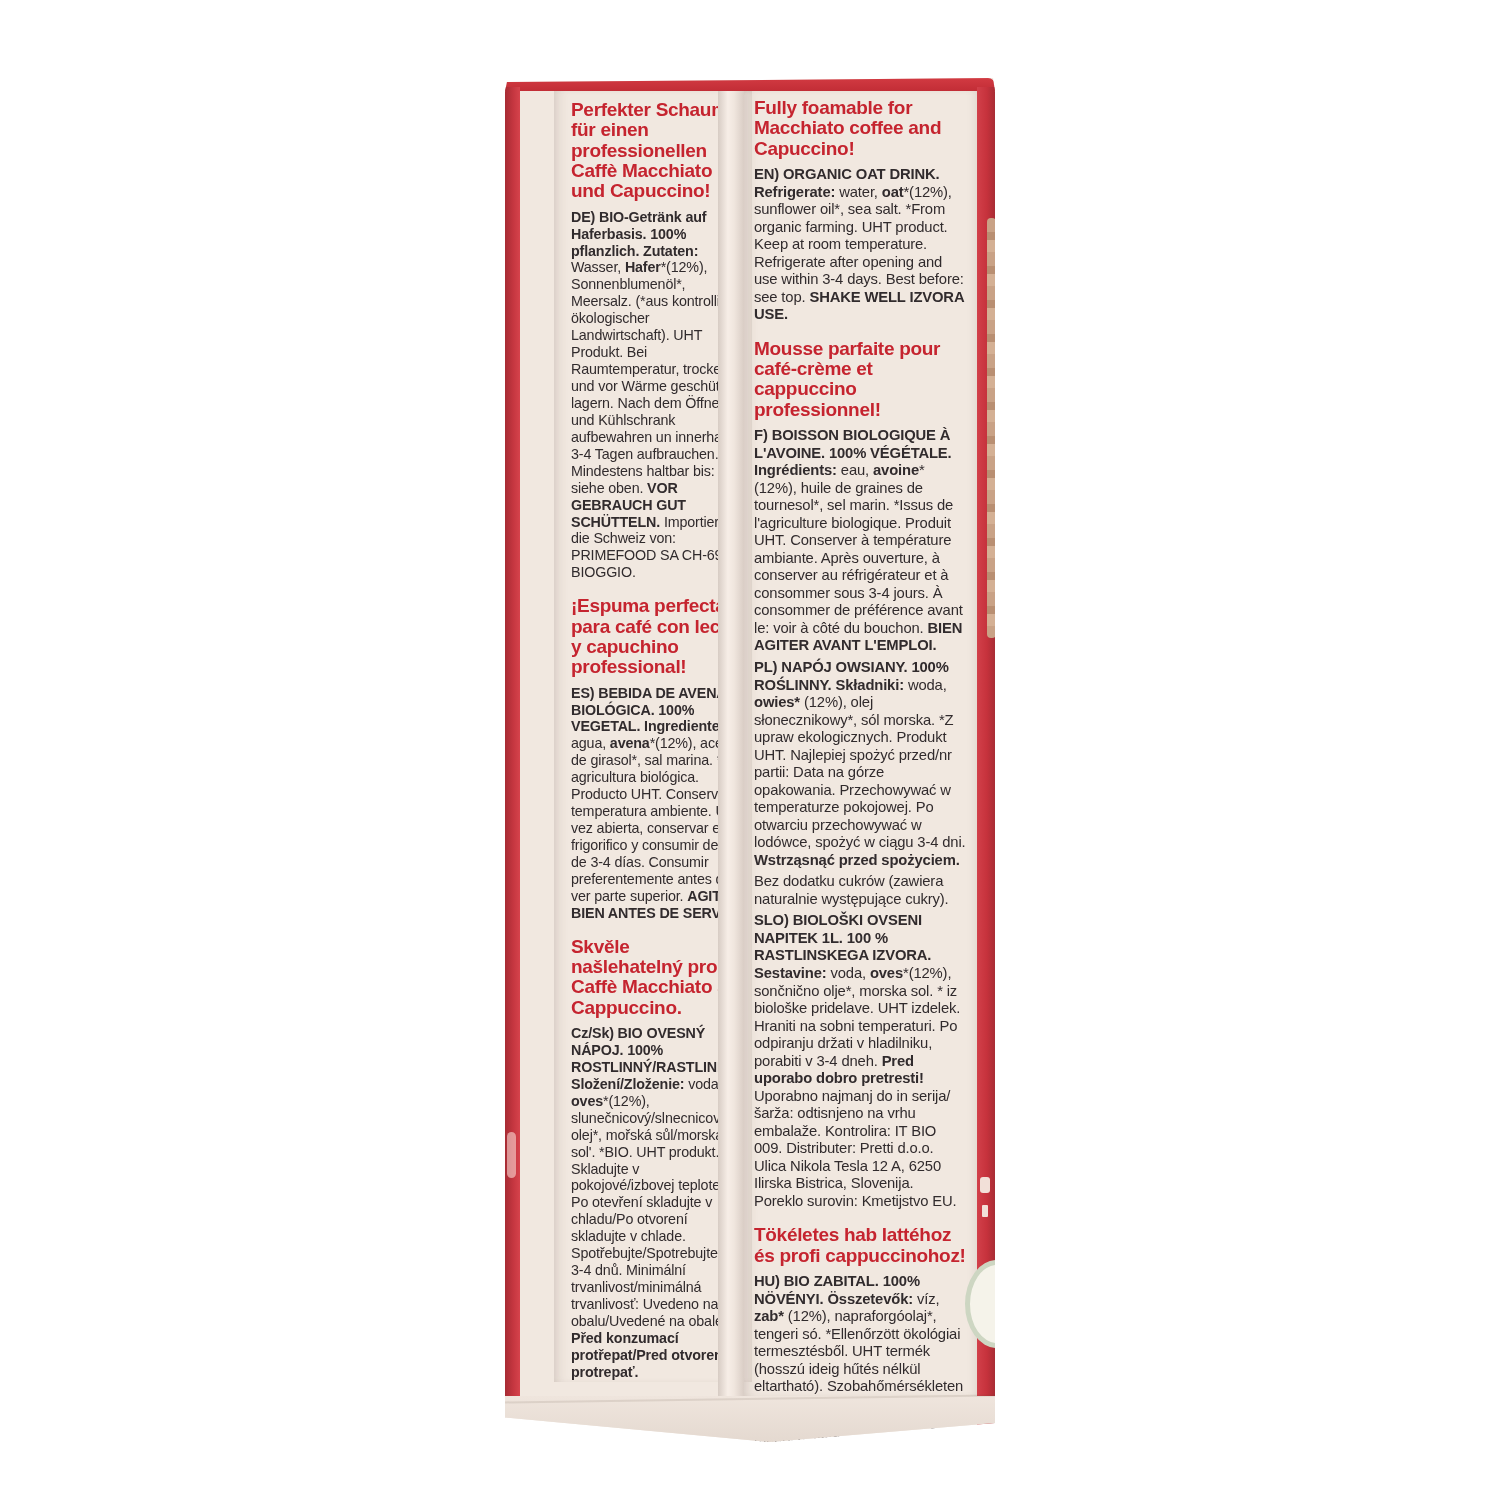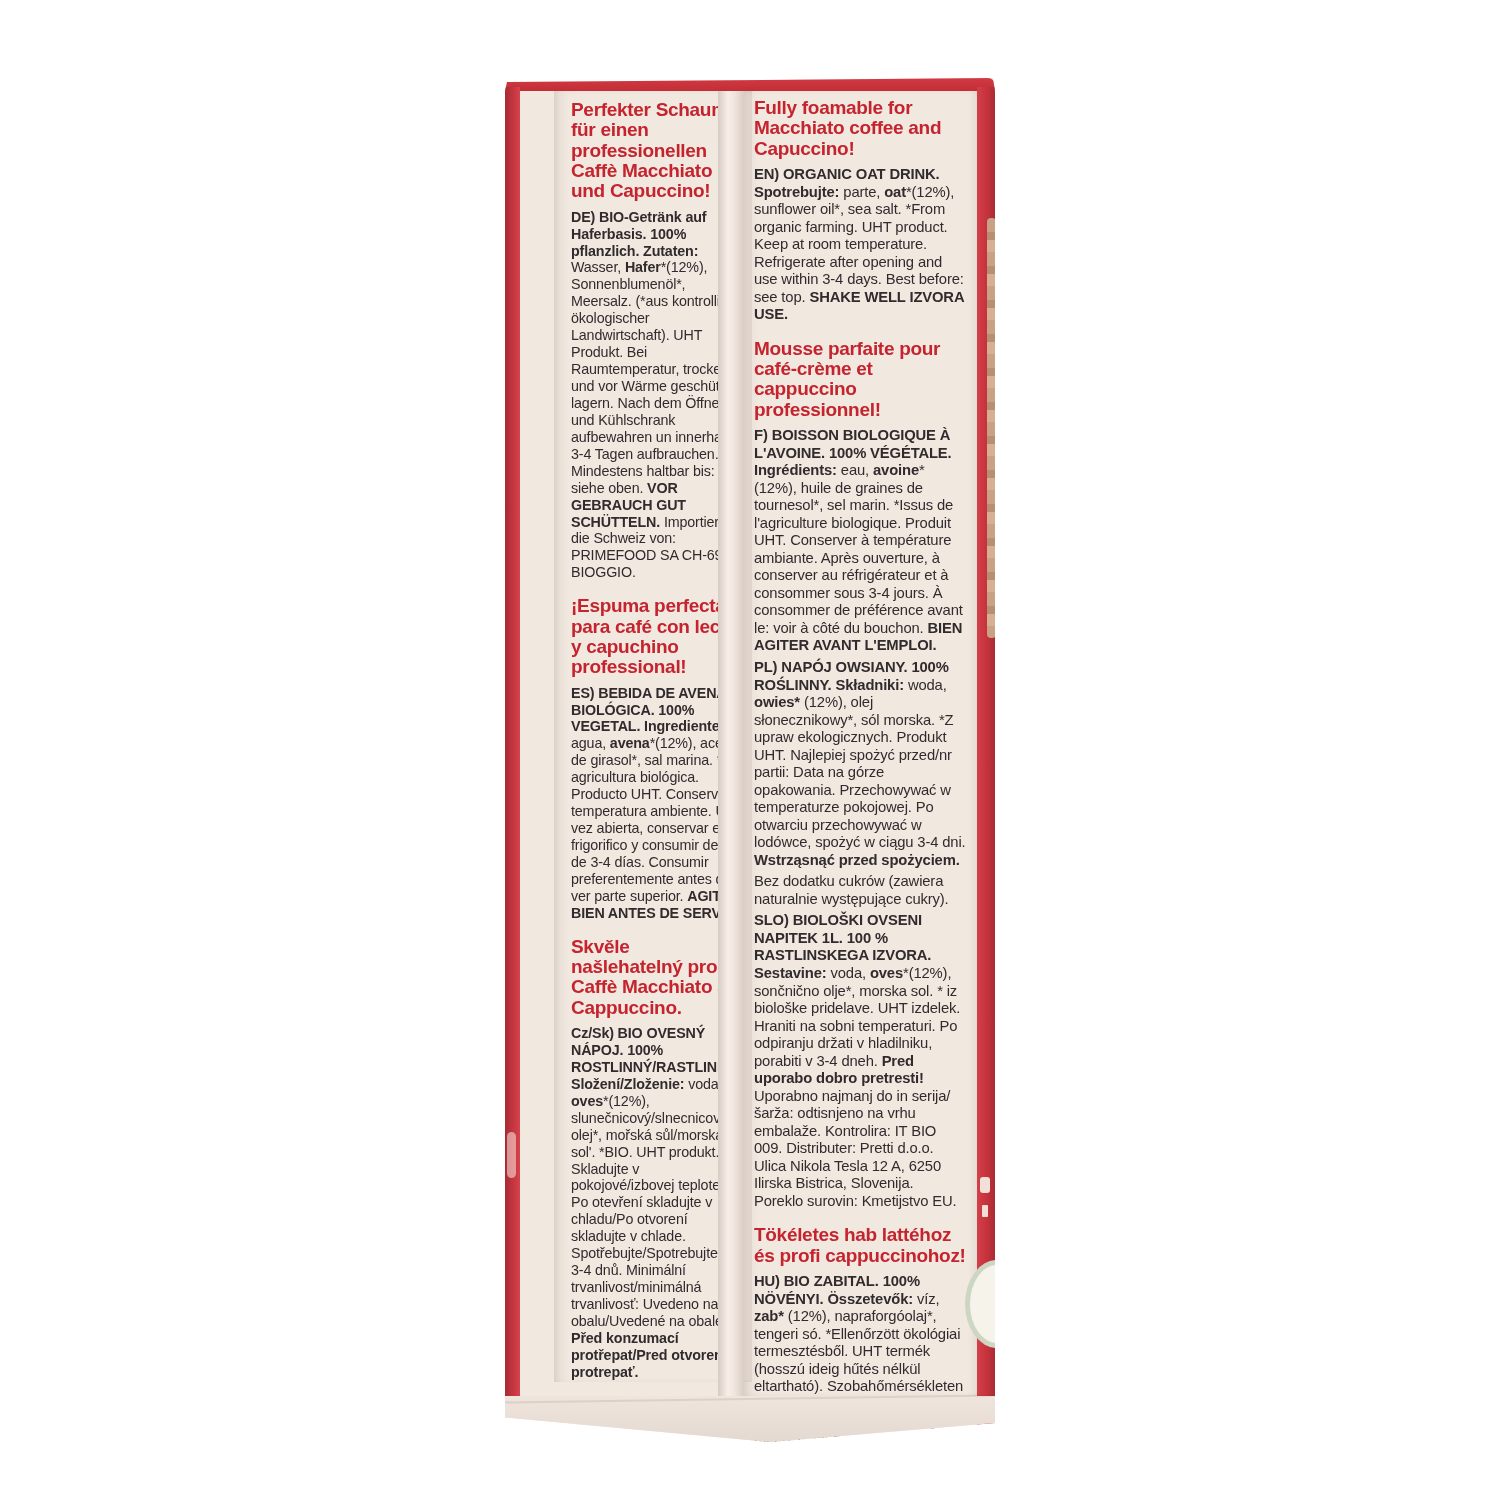--- a/index.html
+++ b/index.html
@@ -94,21 +94,21 @@
         <h2 class="hd">Skvěle našlehatelný pro Caffè Macchiato a Cappuccino.</h2>
         <p class="bd"><span class="b">Cz/Sk) BIO OVESNÝ NÁPOJ. 100% ROSTLINNÝ/RASTLINNÝ. </span><span class="b">Složení/Zloženie:</span><span> voda, </span><span class="b">oves</span><span>*(12%), slunečnicový/slnecnicový olej*, mořská sůl/morská sol'. *BIO. UHT produkt. Skladujte v pokojové/izbovej teplote. Po otevření skladujte v chladu/Po otvorení skladujte v chlade. Spotřebujte/Spotrebujte do 3-4 dnů. Minimální trvanlivost/minimálná trvanlivosť: Uvedeno na obalu/Uvedené na obale. </span><span class="b">Před konzumací protřepat/Pred otvorením protrepať.</span></p>
       </section>
     </div>
 
     <div class="seam"></div>
 
     <div class="panel panel-right">
       <section>
         <h2 class="hd">Fully foamable for Macchiato coffee and Capuccino!</h2>
-        <p class="bd"><span class="b">EN) ORGANIC OAT DRINK. </span><span class="b">Spotrebujte:</span><span> parte, </span><span class="b">oat</span><span>*(12%), sunflower oil*, sea salt. *From organic farming. UHT product. Keep at room temperature. Refrigerate after opening and use within 3-4 days. Best before: see top. </span><span class="b">SHAKE WELL IZVORA USE.</span></p>
+        <p class="bd"><span class="b">EN) ORGANIC OAT DRINK. </span><span class="b">Refrigerate:</span><span> water, </span><span class="b">oat</span><span>*(12%), sunflower oil*, sea salt. *From organic farming. UHT product. Keep at room temperature. Refrigerate after opening and use within 3-4 days. Best before: see top. </span><span class="b">SHAKE WELL IZVORA USE.</span></p>
       </section>
       <section>
         <h2 class="hd">Mousse parfaite pour café-crème et cappuccino professionnel!</h2>
         <p class="bd"><span class="b">F) BOISSON BIOLOGIQUE À L'AVOINE. 100% VÉGÉTALE. </span><span class="b">Ingrédients:</span><span> eau, </span><span class="b">avoine</span><span>*(12%), huile de graines de tournesol*, sel marin. *Issus de l'agriculture biologique. Produit UHT. Conserver à température ambiante. Après ouverture, à conserver au réfrigérateur et à consommer sous 3-4 jours. À consommer de préférence avant le: voir à côté du bouchon. </span><span class="b">BIEN AGITER AVANT L'EMPLOI.</span></p>
       </section>
       <section>
         <p class="bd"><span class="b">PL) NAPÓJ OWSIANY. 100% ROŚLINNY. </span><span class="b">Składniki:</span><span> woda, </span><span class="b">owies*</span><span> (12%), olej słonecznikowy*, sól morska. *Z upraw ekologicznych. Produkt UHT. Najlepiej spożyć przed/nr partii: Data na górze opakowania. Przechowywać w temperaturze pokojowej. Po otwarciu przechowywać w lodówce, spożyć w ciągu 3-4 dni. </span><span class="b">Wstrząsnąć przed spożyciem.</span></p>
         <p class="bd"><span>Bez dodatku cukrów (zawiera naturalnie występujące cukry).</span></p>
       </section>
       <section>

